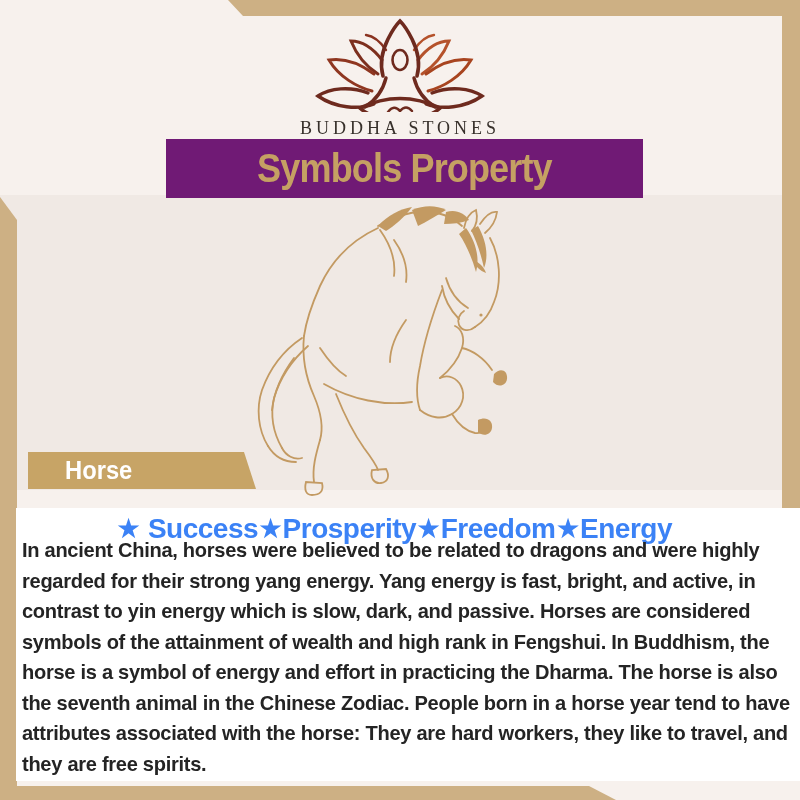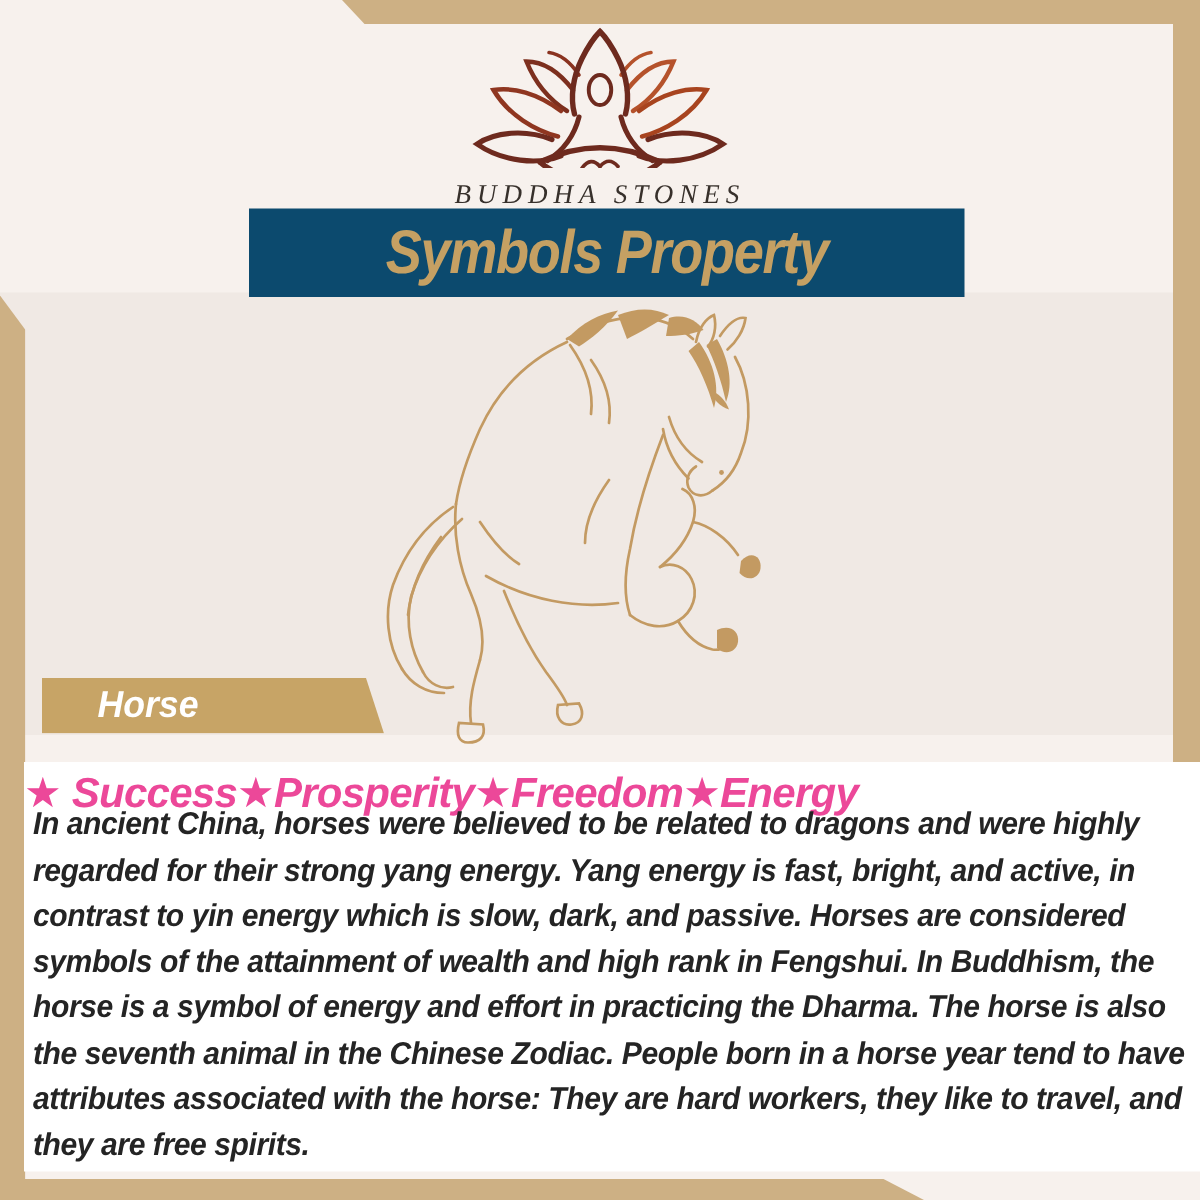--- a/index.html
+++ b/index.html
@@ -1,55 +1,55 @@
 <!DOCTYPE html>
 <html><head>
 <meta charset="utf-8">
 <style>
   html,body{margin:0;padding:0;background:#e8e4e0;}
   .canvas{
     position:relative;width:800px;height:800px;overflow:hidden;
-    background:#f7f1ed;font-family:"Liberation Sans","DejaVu Sans",sans-serif;font-style:italic;
+    background:#f7f1ed;font-family:"Liberation Sans","DejaVu Sans",sans-serif;
   }
   
   .zone-mid{position:absolute;left:0;top:195px;width:800px;height:295px;background:#f0e9e4;}
 
   
   .band-top{position:absolute;left:228px;top:0;width:572px;height:16px;background:#cdb084;
     clip-path:polygon(0 0,572px 0,572px 16px,15px 16px);}
   .strip-right{position:absolute;left:782px;top:0;width:18px;height:598px;background:#cdb084;
     clip-path:polygon(0 0,18px 0,18px 598px,0 578px);}
   .strip-left{position:absolute;left:0;top:197px;width:17px;height:603px;background:#cdb084;
     clip-path:polygon(0 0,17px 23px,17px 603px,0 603px);}
   .band-bottom{position:absolute;left:0;top:786px;width:616px;height:14px;background:#cdb084;
     clip-path:polygon(0 0,589px 0,616px 14px,0 14px);}
 
   
   .logo-wrap{position:absolute;left:0;top:16px;width:800px;text-align:center;}
   .brand-name{margin-top:2px;font-family:"Liberation Serif","DejaVu Serif",serif;
     font-size:18px;letter-spacing:4px;color:#37302b;}
 
   
-  .title-band{position:absolute;left:166px;top:139px;width:477px;height:59px;background:#0c4a6e;
+  .title-band{position:absolute;left:166px;top:139px;width:477px;height:59px;background:#701a75;
     display:flex;align-items:center;justify-content:center;}
   .page-title{margin:0;font-size:41px;font-weight:bold;color:#c5a063;
     transform:scaleX(0.88);letter-spacing:-1px;white-space:nowrap;}
 
   
   .horse-art{position:absolute;left:228px;top:198px;width:305px;height:300px;}
 
   
   .zodiac-banner{position:absolute;left:28px;top:452px;width:228px;height:37px;background:#c7a466;
     clip-path:polygon(0 0,216px 0,228px 37px,0 37px);display:flex;align-items:center;padding-left:28px;}
   .zodiac-label{color:#ffffff;font-size:25px;font-weight:bold;margin-left:9px;
     transform:scaleX(0.95);transform-origin:left center;letter-spacing:0;}
 
   
   .content{position:absolute;left:16px;top:508px;width:784px;height:273px;background:#ffffff;}
-  .tagline{position:absolute;left:0;top:4px;width:656px;text-align:left;color:#ec4899;
+  .tagline{position:absolute;left:0;top:4px;width:656px;text-align:right;color:#3b82f6;
     font-size:28px;font-weight:bold;letter-spacing:-0.5px;white-space:nowrap;}
   .paragraph{position:absolute;left:6px;top:27px;width:806px;margin:0;
     font-size:21px;font-weight:bold;color:#242424;line-height:30.5px;letter-spacing:-0.3px;
     transform:scaleX(0.955);transform-origin:0 0;}
 </style>
 </head>
 <body>
 
 <div class="canvas">
 

